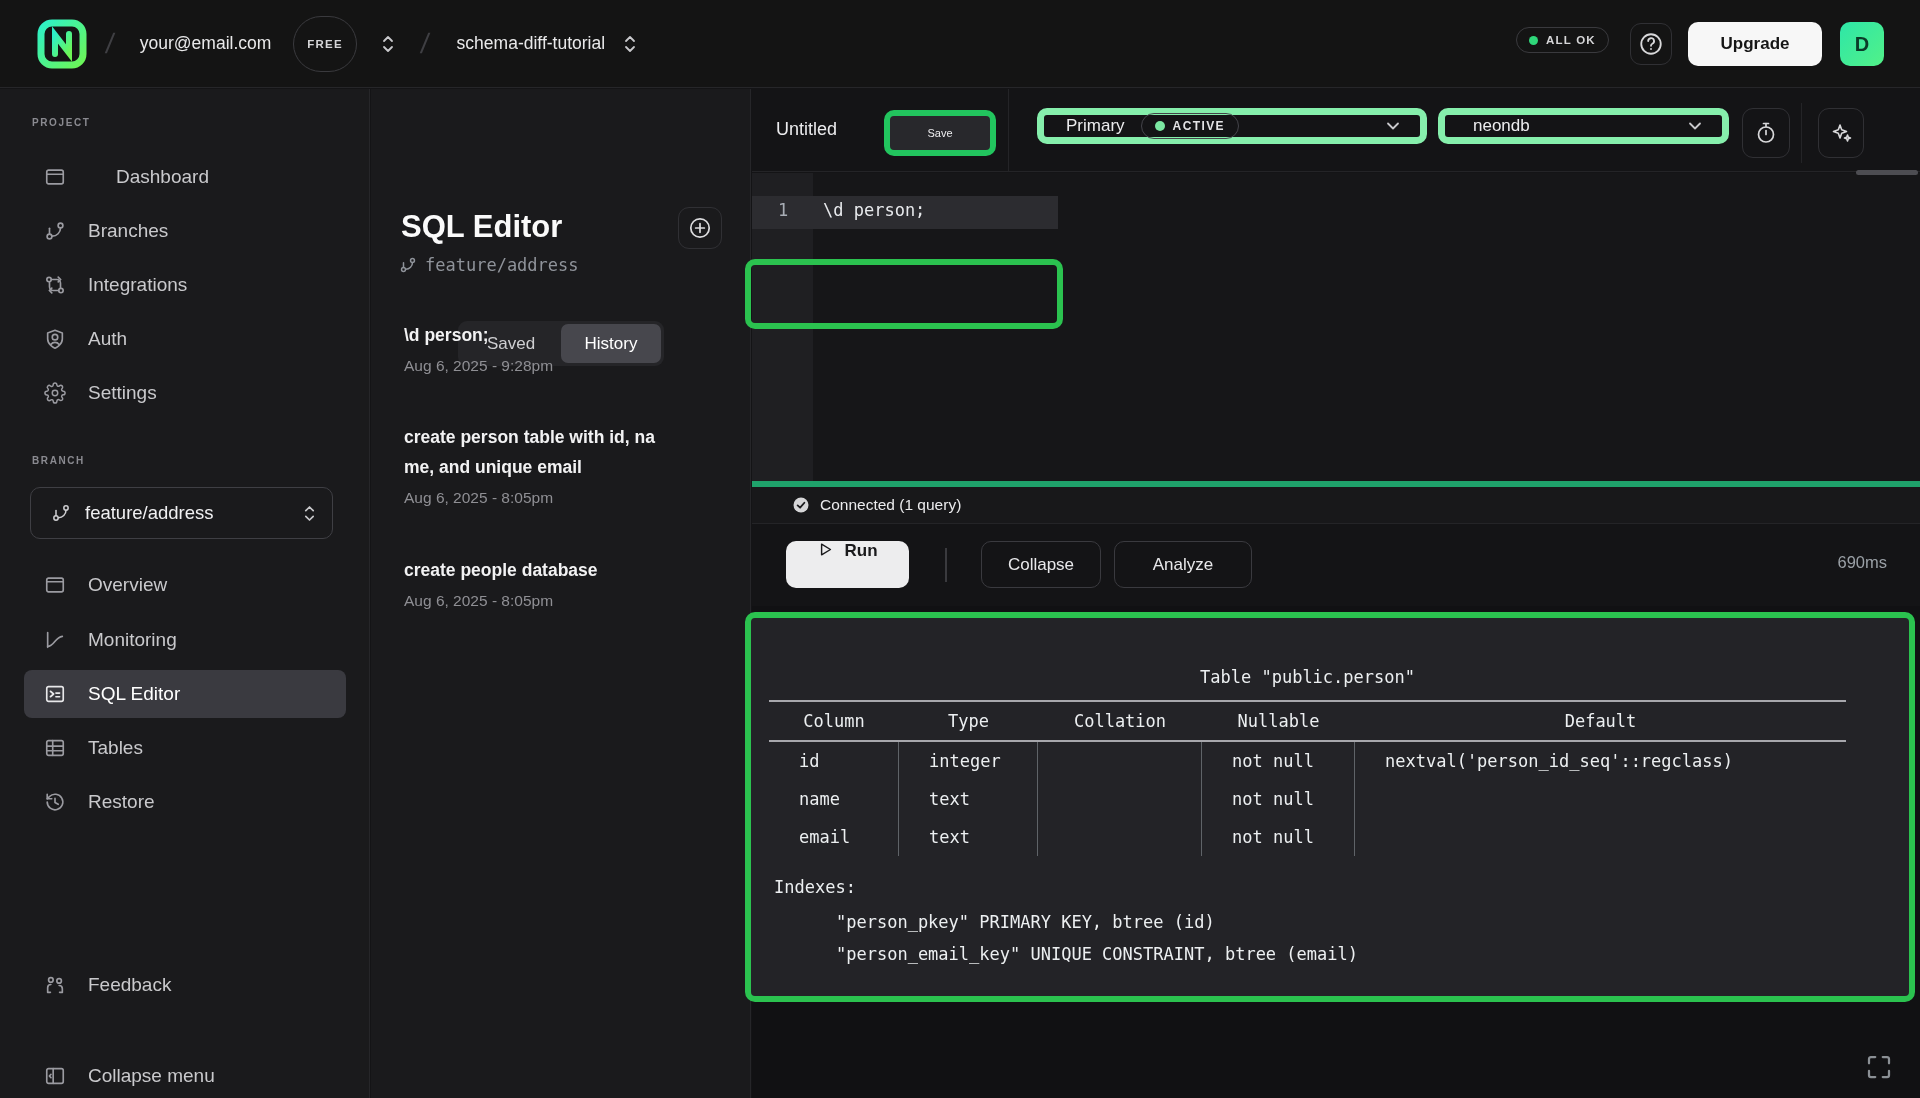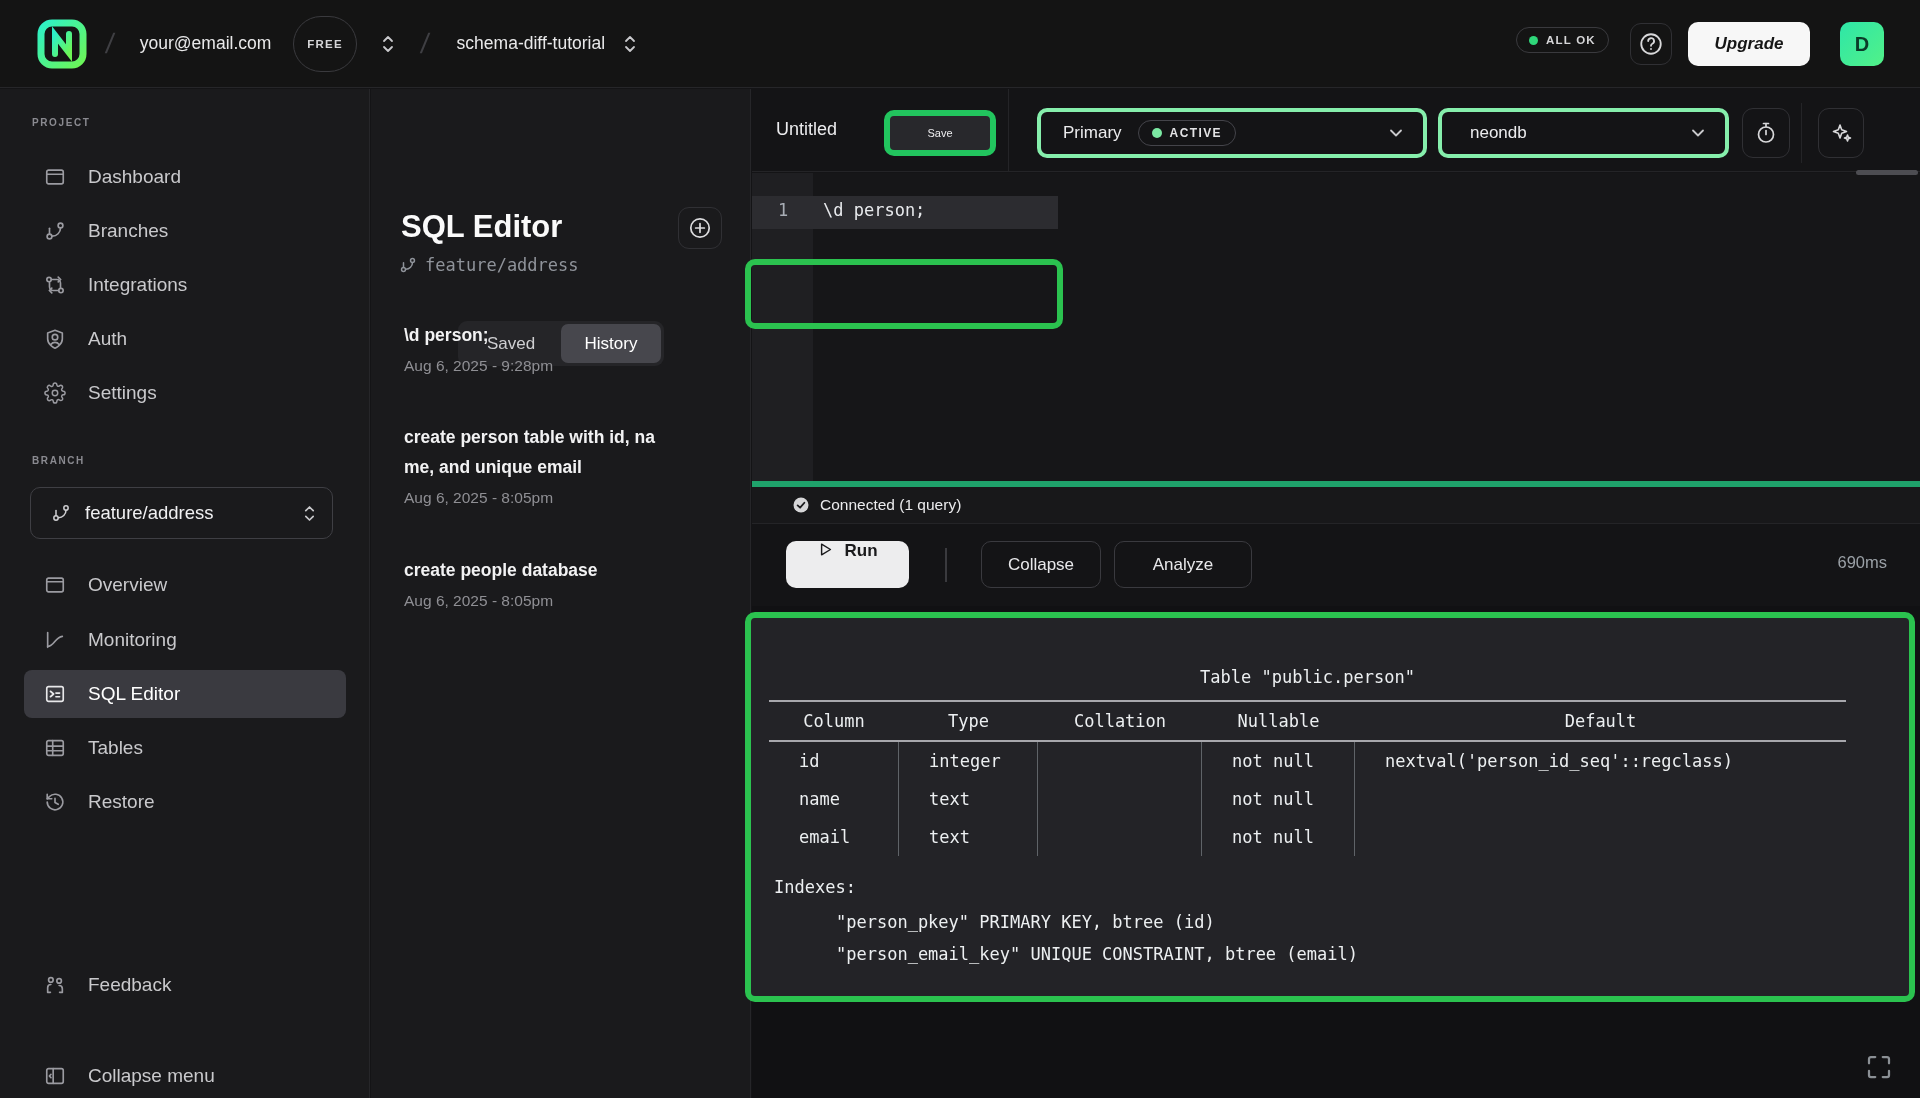--- a/index.html
+++ b/index.html
@@ -14,23 +14,23 @@
     border-bottom:1px solid #262629; }
   .hrow { display:flex; align-items:center; height:100%; }
   .slash { color:#3f3f43; font-size:28px; font-weight:300; transform:skewX(-8deg); }
   .hd-text { color:#e9e9ea; font-size:17.5px; }
   .pill { display:flex; align-items:center; gap:8px; border:1px solid #3a3a3e;
     border-radius:999px; color:#d6d6d8; font-size:11.5px; font-weight:700;
     letter-spacing:1.2px; padding:6px 12px; }
   .dot { width:9px; height:9px; border-radius:50%; background:#2fd77a; }
   .iconbtn { display:flex; align-items:center; justify-content:center;
     border:1px solid #303034; border-radius:11px; background:transparent; }
-  #upgrade-btn { left:1688px; top:22px; width:122px; height:44px; background:#f7f7f7;
+  #upgrade-btn { left:1688px; top:22px; width:134px; height:44px; background:#f7f7f7;
     color:#161616; font-size:17px; font-weight:600; border:none; border-radius:10px;
-    display:flex; align-items:center; justify-content:center;font-style:italic; }
+    display:flex; align-items:center; justify-content:center; }
   #avatar { left:1840px; top:22px; width:44px; height:44px; border-radius:10px;
     background:linear-gradient(135deg,#2ee6a8,#52f188); color:#0b3b28;
     font-size:20px; font-weight:700; display:flex; align-items:center; justify-content:center; }
 
   
   #sidebar { left:0; top:89px; width:370px; height:1009px; background:#1a1a1c;
     border-right:1px solid #262629; }
   .section-label { position:absolute; left:32px; color:#8a8a90; font-size:10px;
     font-weight:700; letter-spacing:1.6px; }
   .nav-item { position:absolute; left:24px; width:322px; height:48px; display:flex;
@@ -60,21 +60,21 @@
   .hist-d { color:#8f8f94; font-size:15.5px; line-height:26px; margin-top:3px; }
 
   
   #main { left:752px; top:89px; width:1168px; height:1009px; background:#141416; }
   #toolbar { left:0; top:0; width:1168px; height:83px; border-bottom:1px solid #242427; }
   #tab-title { left:24px; top:30px; color:#ececee; font-size:18px; }
   #save-btn { left:132px; top:21px; width:112px; height:46px; background:#28282c;
     border:6px solid #22c55e; border-radius:10px; color:#ececee; font-size:11px;
     display:flex; align-items:center; justify-content:center; }
   .vdiv { position:absolute; width:1px; background:#242427; }
-  .select { position:absolute; top:19px; height:50px; border:4px solid #86efac;
+  .select { position:absolute; top:19px; height:36px; border:7px solid #86efac;
     border-radius:10px; display:flex; align-items:center; color:#ececee; font-size:17px; }
   #compute-select { left:285px; width:390px; padding:0 18px 0 22px; }
   #active-pill { margin-left:16px; display:flex; align-items:center; gap:8px;
     border:1px solid #44444a; border-radius:999px; padding:5px 13px; }
   #active-pill .dot { background:#7be8a2; width:10px; height:10px; }
   #active-pill span { font-size:12px; font-weight:700; letter-spacing:1.4px; color:#e3e3e5; }
   .spacer { flex:1; }
   #db-select { left:686px; width:291px; padding:0 18px 0 28px; }
   #timer-btn { left:990px; top:19px; width:48px; height:50px; color:#d8d8da; }
   #hdr-div2 { left:1049px; top:14px; height:60px; }
@@ -174,21 +174,21 @@
         <line x1="12" y1="16.6" x2="12" y2="16.7"></line>
       </svg>
     </div>
     <div id="upgrade-btn" class="abs">Upgrade</div>
     <div id="avatar" class="abs">D</div>
   </div>
 
   <div id="sidebar" class="abs">
     <div class="section-label" style="top:28px;">PROJECT</div>
 
-    <div class="nav-item" style="top:64px;">
+    <div class="nav-item" style="top:64px;gap:28px;">
       <span class="nicon">
         <svg width="22" height="22" viewBox="0 0 24 24" stroke="currentColor" stroke-width="1.8" fill="none" stroke-linecap="round">
             <rect x="3" y="4.5" width="18" height="15" rx="2"></rect>
             <line x1="3" y1="9" x2="21" y2="9"></line>
           </svg>
       </span>
       <span>Dashboard</span>
     </div>
     <div class="nav-item" style="top:118px;">
       <span class="nicon">

